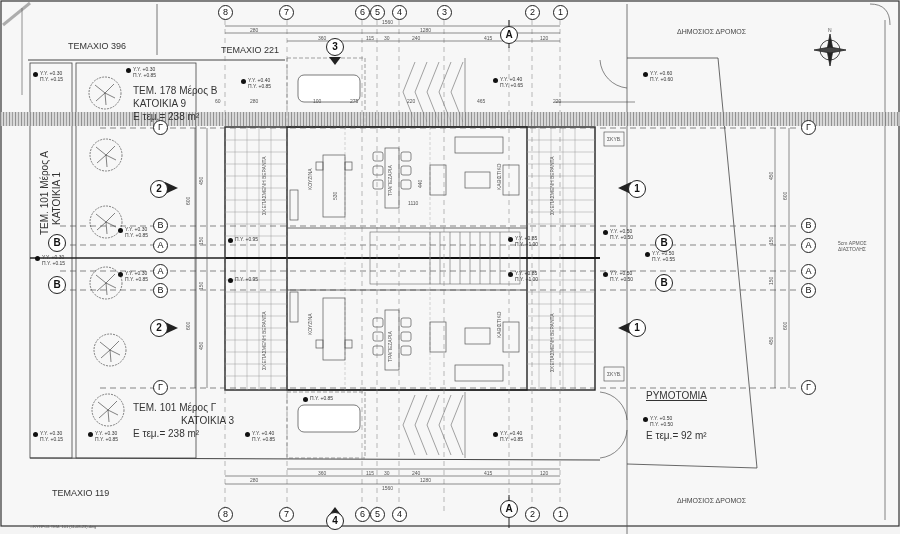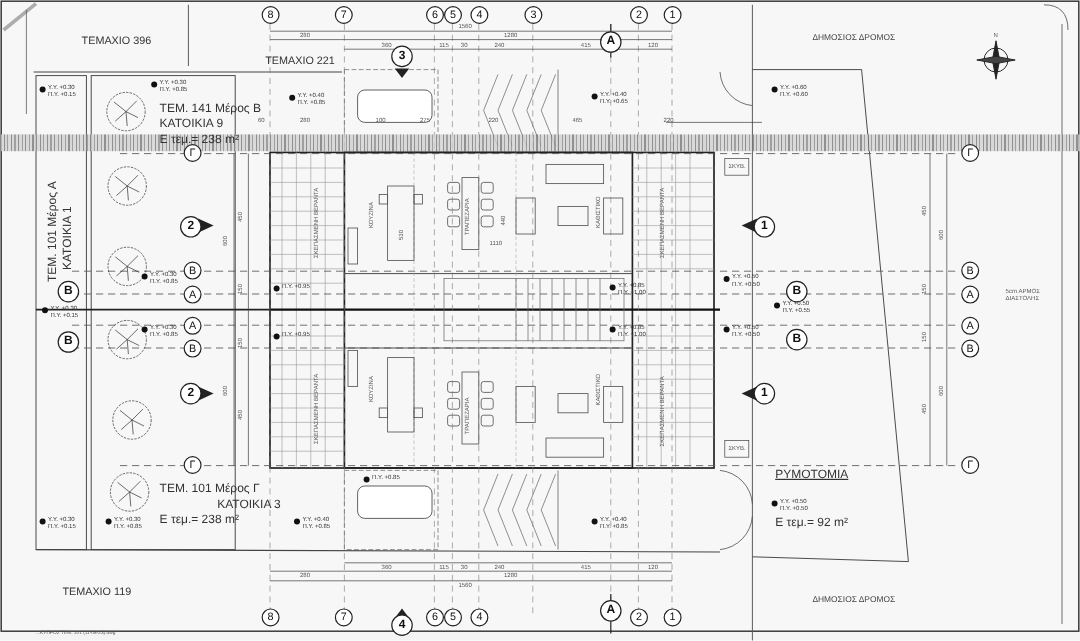--- a/index.html
+++ b/index.html
@@ -246,27 +246,27 @@
     <polygon points="618,188 631,182 631,194" fill="#222"></polygon>
     <polygon points="618,328 631,322 631,334" fill="#222"></polygon>
     <polygon points="335,65 329,57 341,57" fill="#222"></polygon>
     <polygon points="335,507 329,515 341,515" fill="#222"></polygon>
     <line x1="509" y1="495" x2="509" y2="528" stroke="#222" stroke-width="1"></line>
     <line x1="509" y1="20" x2="509" y2="48" stroke="#222" stroke-width="1"></line>
   </svg>
 
   <div class="scan"></div>
 
-  <div class="lbl" style="left:68px;top:30px;">ΤΕΜΑΧΙΟ 396</div>
+  <div class="lbl" style="left:68px;top:42px;">ΤΕΜΑΧΙΟ 396</div>
   <div class="lbl" style="left:221px;top:46px;">ΤΕΜΑΧΙΟ 221</div>
   <div class="lbl" style="left:52px;top:489px;">ΤΕΜΑΧΙΟ 119</div>
   <div class="lbl lbl-sm" style="left:677px;top:28px;font-size:7px;">ΔΗΜΟΣΙΟΣ ΔΡΟΜΟΣ</div>
   <div class="lbl lbl-sm" style="left:677px;top:497px;font-size:7px;">ΔΗΜΟΣΙΟΣ ΔΡΟΜΟΣ</div>
 
-  <div class="lbl lbl-lg" style="left:133px;top:86px;">ΤΕΜ. 141 Μέρος Β</div>
+  <div class="lbl lbl-lg" style="left:133px;top:86px;">ΤΕΜ. 178 Μέρος Β</div>
   <div class="lbl lbl-lg" style="left:133px;top:99px;">ΚΑΤΟΙΚΙΑ 9</div>
   <div class="lbl lbl-lg" style="left:133px;top:112px;">Ε τεμ.= 238 m²</div>
 
   <div class="lbl lbl-lg vert" style="left:40px;top:235px;">ΤΕΜ. 101 Μέρος Α</div>
   <div class="lbl lbl-lg vert" style="left:52px;top:225px;">ΚΑΤΟΙΚΙΑ 1</div>
 
   <div class="lbl lbl-lg" style="left:133px;top:403px;">ΤΕΜ. 101 Μέρος Γ</div>
   <div class="lbl lbl-lg" style="left:133px;top:416px;margin-left:48px;">ΚΑΤΟΙΚΙΑ 3</div>
   <div class="lbl lbl-lg" style="left:133px;top:429px;">Ε τεμ.= 238 m²</div>
 

